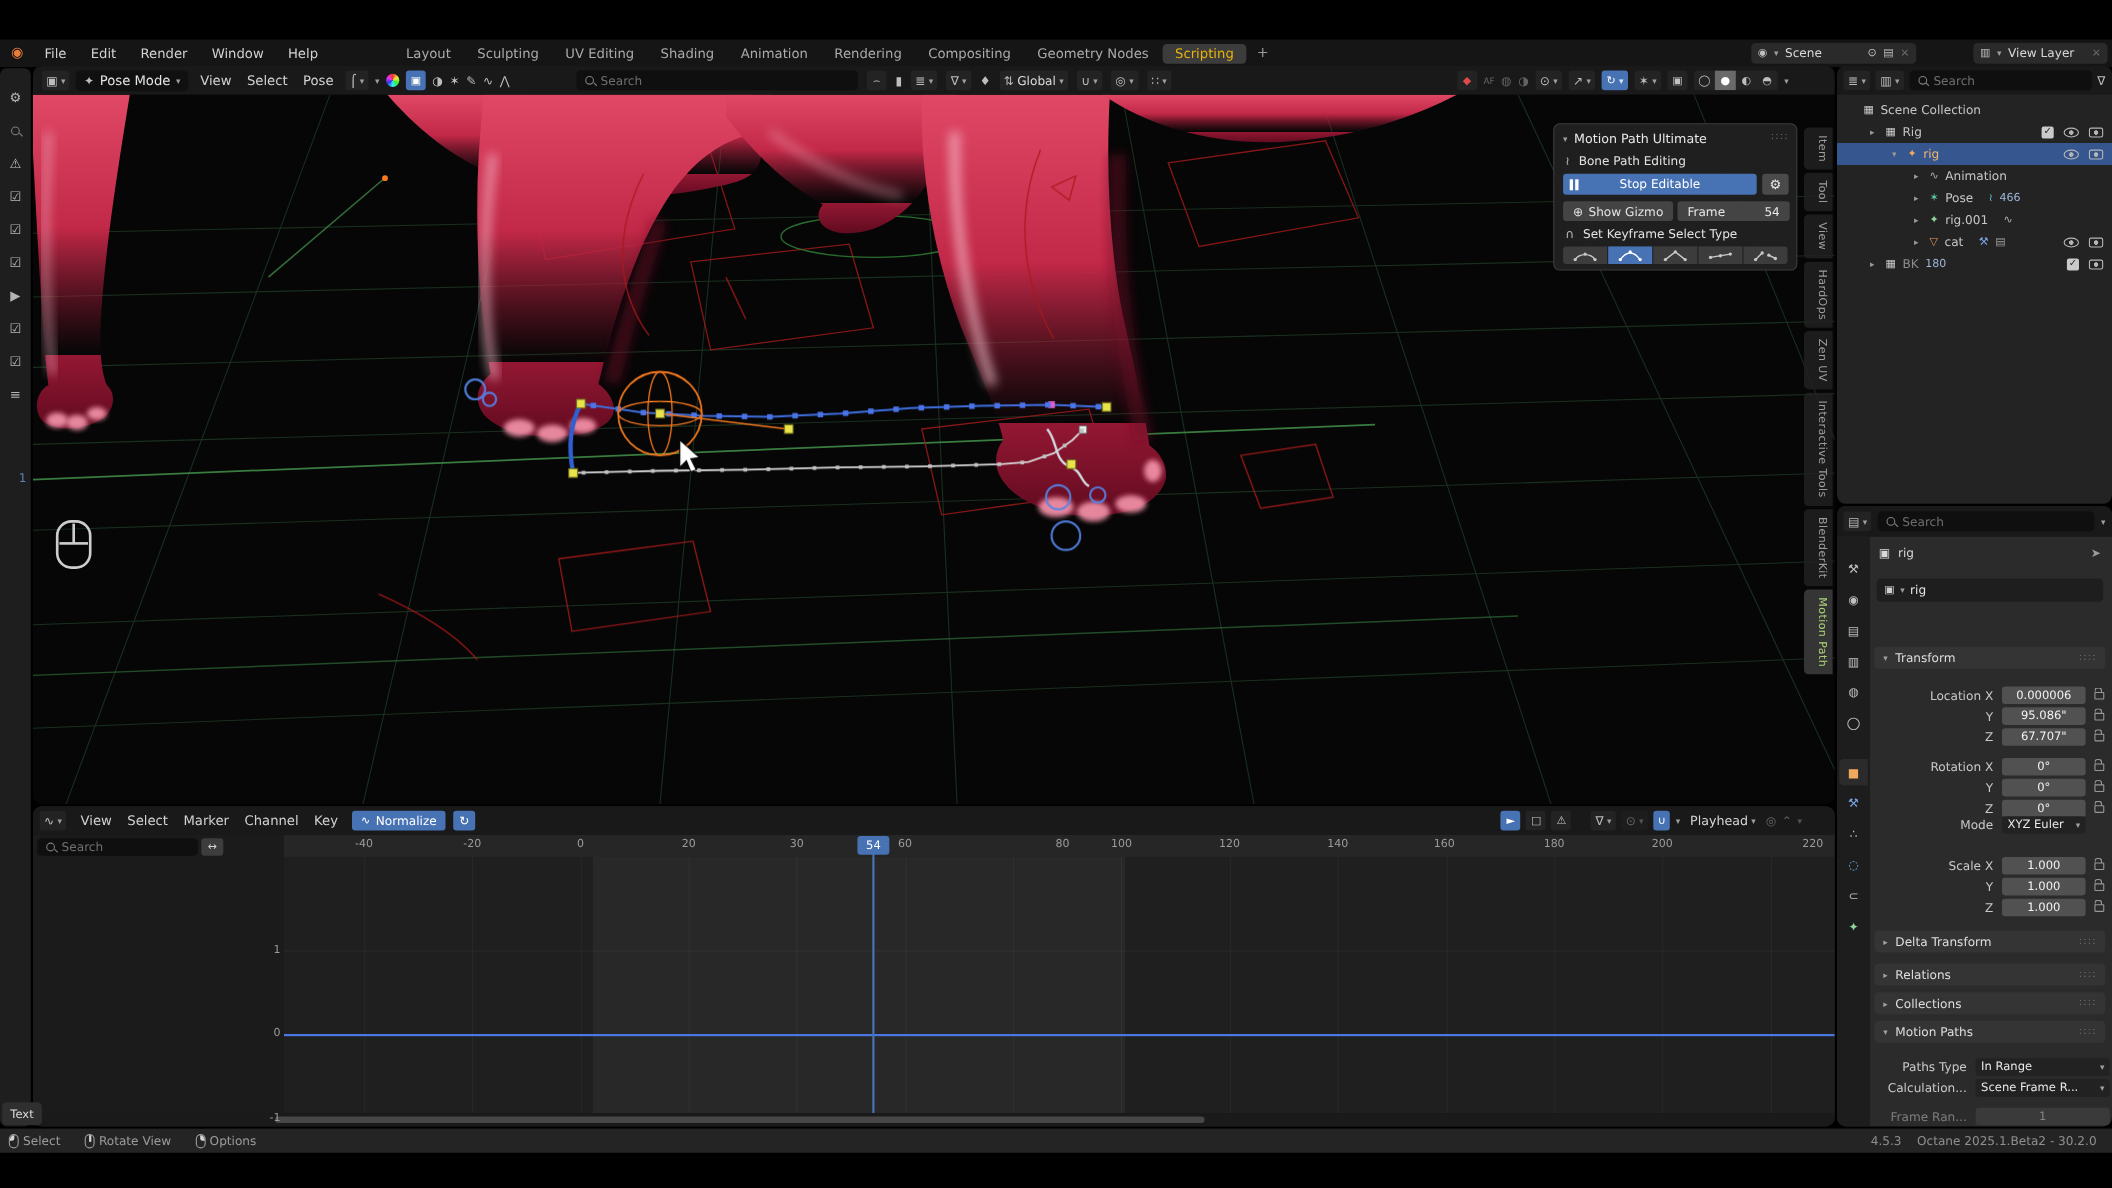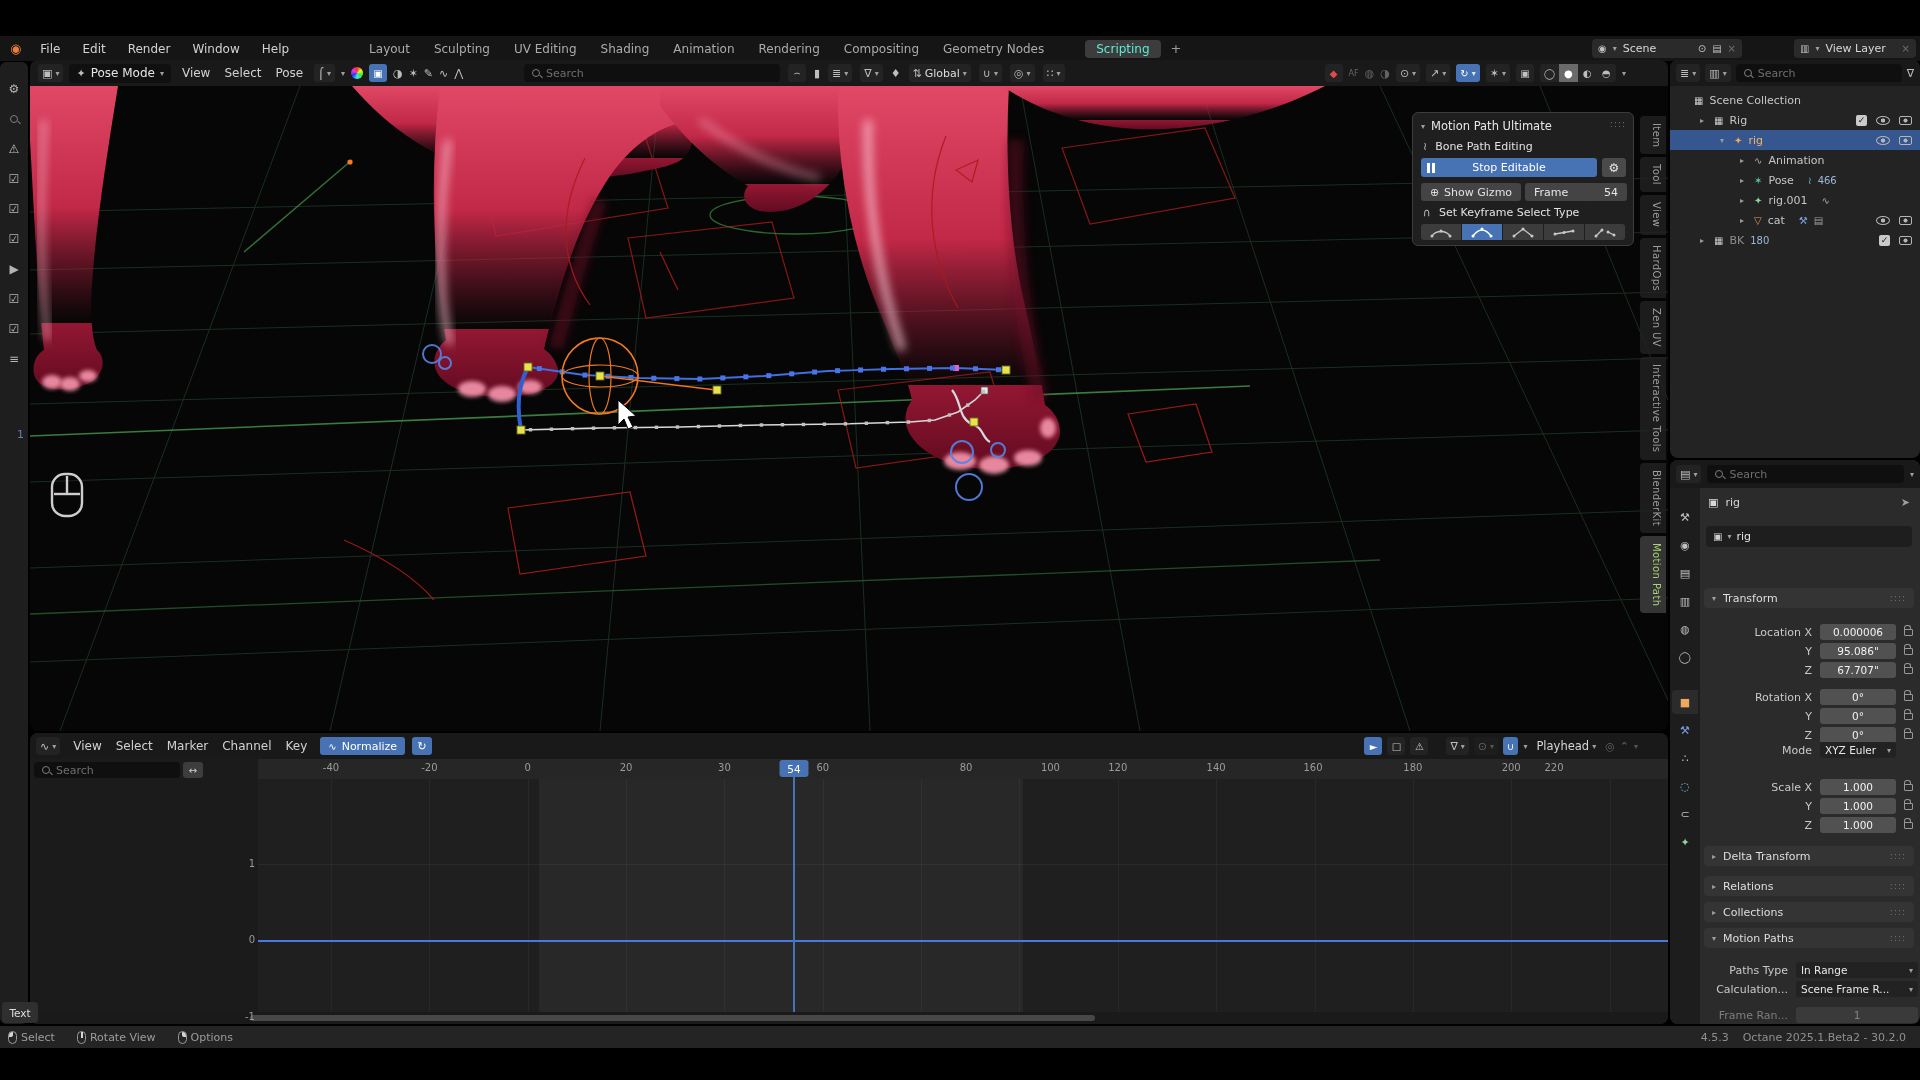--- a/index.html
+++ b/index.html
@@ -5,21 +5,21 @@
   html,body{margin:0;padding:0;background:#000;width:1920px;height:1080px;overflow:hidden;
     font-family:"DejaVu Sans","Liberation Sans",sans-serif;-webkit-font-smoothing:antialiased;}
   *{box-sizing:border-box;}
   #app{position:absolute;inset:0;color:#c8c8c8;font-size:11px;}
 
   
   #topbar{position:absolute;left:0;top:36px;width:1920px;height:25px;background:#151515;display:flex;align-items:center;}
   .menu-item{padding:0 11px;color:#d2d2d2;font-size:12px;cursor:default;}
   #tb-tabs{display:flex;align-items:center;margin-left:58px;gap:2px;}
   .ws-tab{padding:2px 11px;color:#ababab;font-size:12px;border-radius:4px;}
-  .ws-tab.active{background:#3c3c3c;color:#5eead4;margin-left:28px;}
+  .ws-tab.active{background:#3c3c3c;color:#eab308;}
   .ws-add{color:#9a9a9a;padding:0 8px;font-size:13px;}
   .tb-widget{position:absolute;top:3px;height:19px;background:#2a2a2a;border-radius:4px;display:flex;align-items:center;padding:0 6px;gap:6px;color:#d8d8d8;}
   .tb-ico{color:#c0c0c0;font-size:10px;}
   .dim{opacity:.45;}
 
   
   .chev{font-size:8px;color:#9f9f9f;}
   .pill{background:#101010;border-radius:4px;display:flex;align-items:center;gap:5px;padding:0 7px;height:19px;}
   .hbtn{background:#232323;border-radius:3px;display:flex;align-items:center;justify-content:center;height:18px;padding:0 4px;gap:3px;color:#c6c6c6;}
   .searchbox{background:#0f0f0f;border-radius:4px;display:flex;align-items:center;gap:6px;padding:0 8px;color:#6e6e6e;}
@@ -864,27 +864,27 @@
     <div id="g-ruler">
       <div id="g-badge" style="left: 764px;">54</div>
       <div id="g-playhead-ruler" style="left: 762.8px;"></div>
     <span class="ruler-num" style="left: 301px;">-40</span>
         <span class="ruler-num" style="left: 399.35px;">-20</span>
         <span class="ruler-num" style="left: 497.7px;">0</span>
         <span class="ruler-num" style="left: 596.05px;">20</span>
         <span class="ruler-num" style="left: 694.4px;">30</span>
         <span class="ruler-num" style="left: 792.75px;">60</span>
         <span class="ruler-num" style="left: 936px;">80</span>
-        <span class="ruler-num" style="left: 989.45px; margin-left: 31px;">100</span>
+        <span class="ruler-num" style="left: 989.45px;">100</span>
         <span class="ruler-num" style="left: 1087.8px;">120</span>
         <span class="ruler-num" style="left: 1186.15px;">140</span>
         <span class="ruler-num" style="left: 1283px;">160</span>
         <span class="ruler-num" style="left: 1382.85px;">180</span>
         <span class="ruler-num" style="left: 1481.2px;">200</span>
-        <span class="ruler-num" style="left: 1524px;">220</span>
+        <span class="ruler-num" style="left: 1618px;">220</span>
       </div>
     <div id="g-chan">
       <span class="searchbox" id="g-chan-search">
         <span class="ic-mag"></span>
         <span>Search</span>
       </span>
       <span id="g-chan-arr">↔</span>
     </div>
     <div id="g-area">
       <div id="g-band" style="left:281px;top:0;width:484px;bottom:0;"></div>

